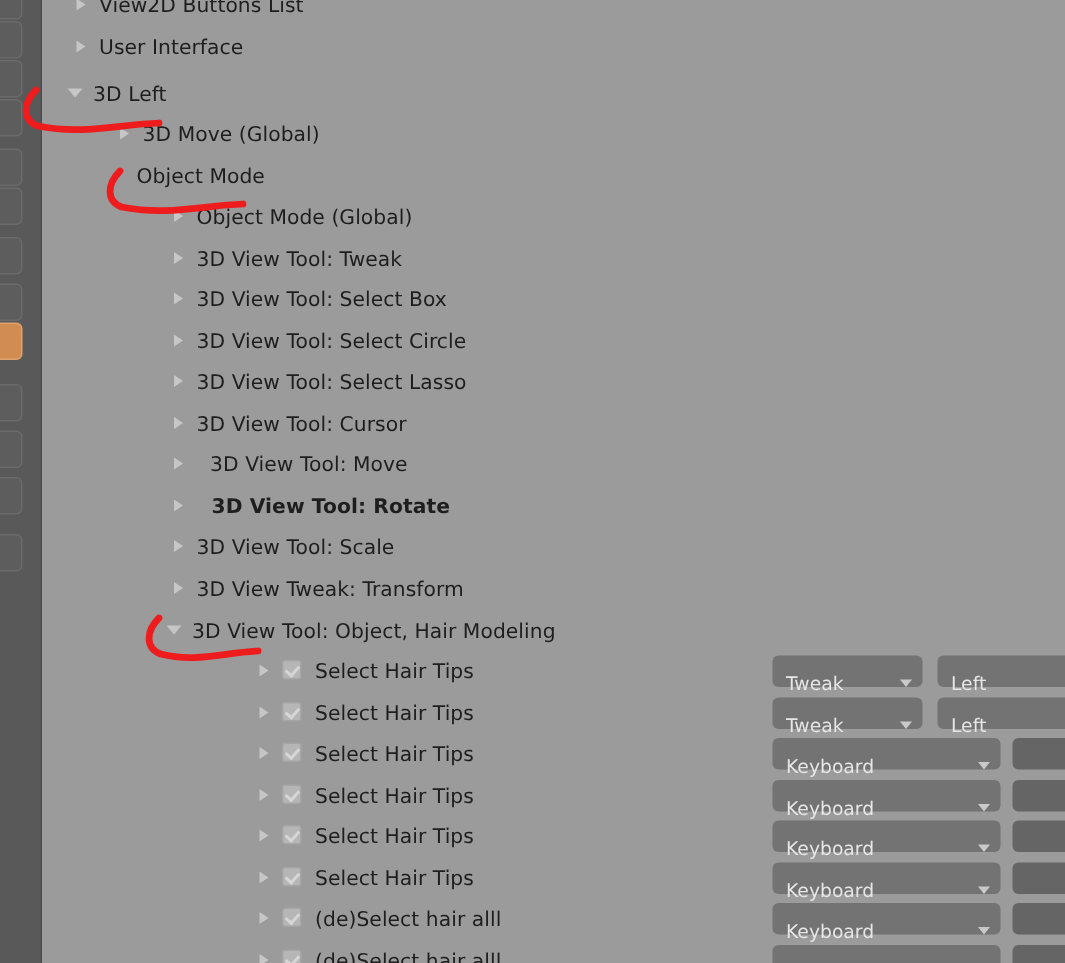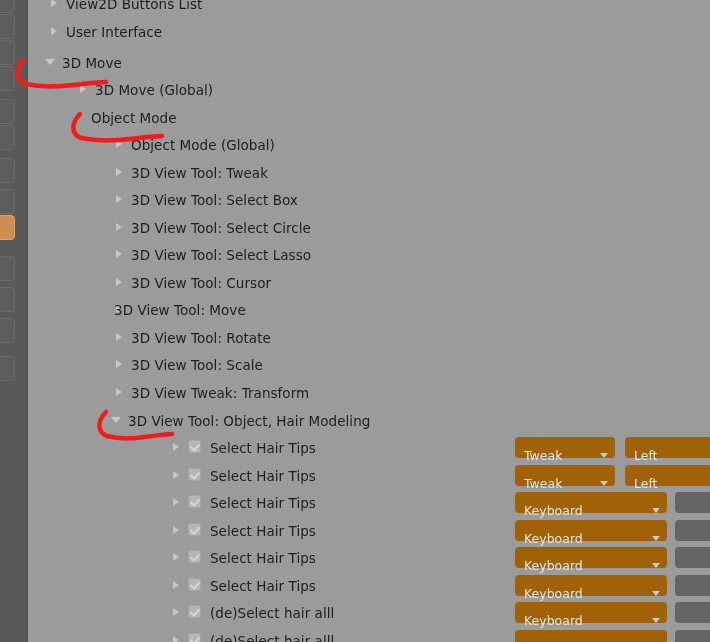--- a/index.html
+++ b/index.html
@@ -115,21 +115,21 @@
     font-size: 13.5px;
     color: #1e1e1e;
     white-space: nowrap;
     letter-spacing: 0.05px;
   }
 
   
   .ddown {
     position: absolute;
     height: 21px;
-    background: #a16207;
+    background: #737373;
     border-radius: 4px;
     display: flex;
     align-items: center;
     padding: 16px 4px 0 9px;
   }
   .ddown .dtext {
     font-size: 12.5px;
     color: #e6e6e6;
     white-space: nowrap;
     flex: 1;
@@ -189,21 +189,21 @@
       <div class="row" style="top: 18px;">
         <div class="disclosure" style="left: 20px; top: 7px;">
           <div class="tri"></div>
         </div>
         <div class="rowlabel" style="left: 38px;">User Interface</div>
       </div>
       <div class="row" style="top: 49px;">
         <div class="disclosure open" style="left: 16px; top: 7px;">
           <div class="tri"></div>
         </div>
-        <div class="rowlabel" style="left: 34px;">3D Move</div>
+        <div class="rowlabel" style="left: 34px;">3D Left</div>
       </div>
       <div class="row" style="top: 76px;">
         <div class="disclosure" style="left: 49px; top: 7px;">
           <div class="tri"></div>
         </div>
         <div class="rowlabel" style="left: 67px;">3D Move (Global)</div>
       </div>
       <div class="row" style="top: 104px;">
         <div class="rowlabel" style="left: 63px;">Object Mode</div>
       </div>
@@ -240,27 +240,27 @@
       <div class="row" style="top: 269px;">
         <div class="disclosure" style="left: 85px; top: 7px;">
           <div class="tri"></div>
         </div>
         <div class="rowlabel" style="left: 103px;">3D View Tool: Cursor</div>
       </div>
       <div class="row" style="top: 296px;">
         <div class="disclosure" style="left: 85px; top: 7px;">
           <div class="tri"></div>
         </div>
-        <div class="rowlabel" style="left: 86px;">3D View Tool: Move</div>
+        <div class="rowlabel" style="left: 112px;">3D View Tool: Move</div>
       </div>
       <div class="row" style="top: 324px;">
         <div class="disclosure" style="left: 85px; top: 7px;">
           <div class="tri"></div>
         </div>
-        <div class="rowlabel" style="left: 103px;">3D View Tool: Rotate</div>
+        <div class="rowlabel" style="left: 113px; font-weight: bold;">3D View Tool: Rotate</div>
       </div>
       <div class="row" style="top: 351px;">
         <div class="disclosure" style="left: 85px; top: 7px;">
           <div class="tri"></div>
         </div>
         <div class="rowlabel" style="left: 103px; text-align: center;">3D View Tool: Scale</div>
       </div>
       <div class="row" style="top: 379px;">
         <div class="disclosure" style="left: 85px; top: 7px;">
           <div class="tri"></div>

